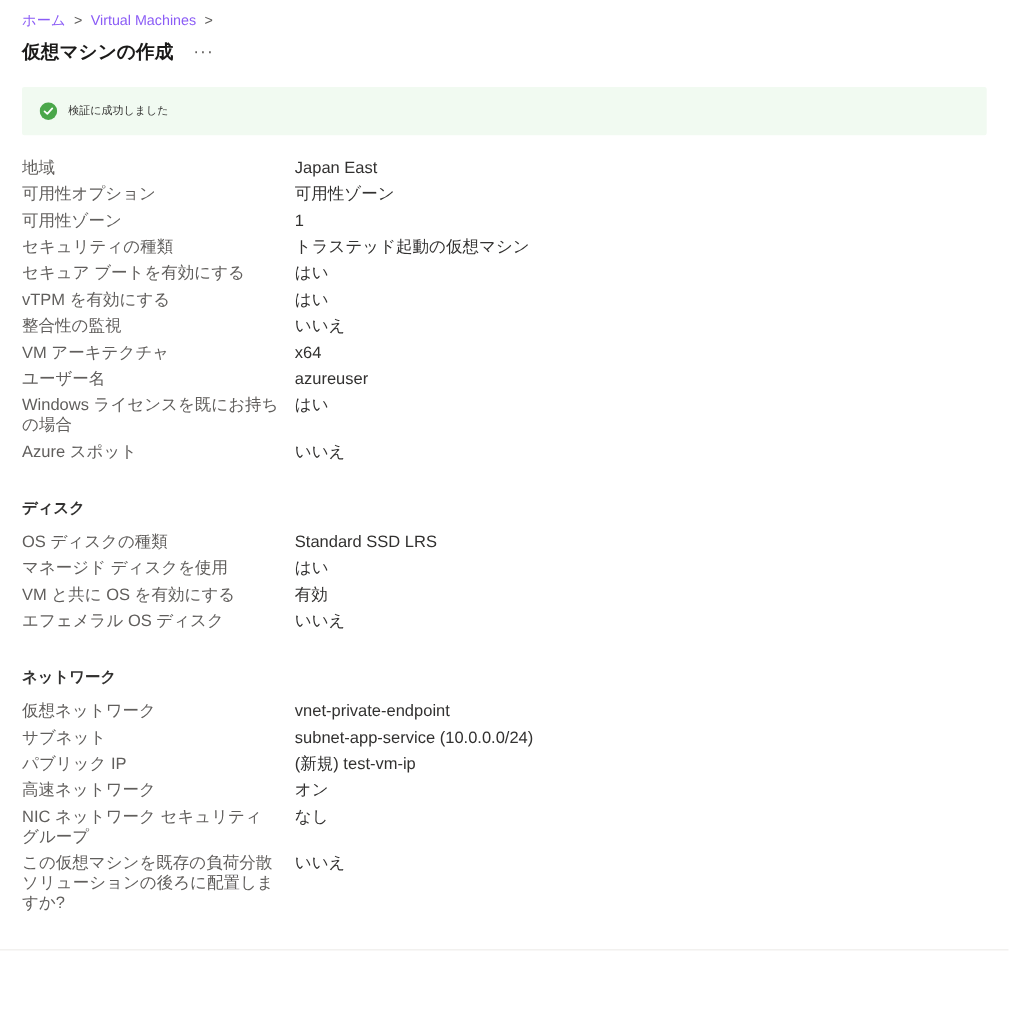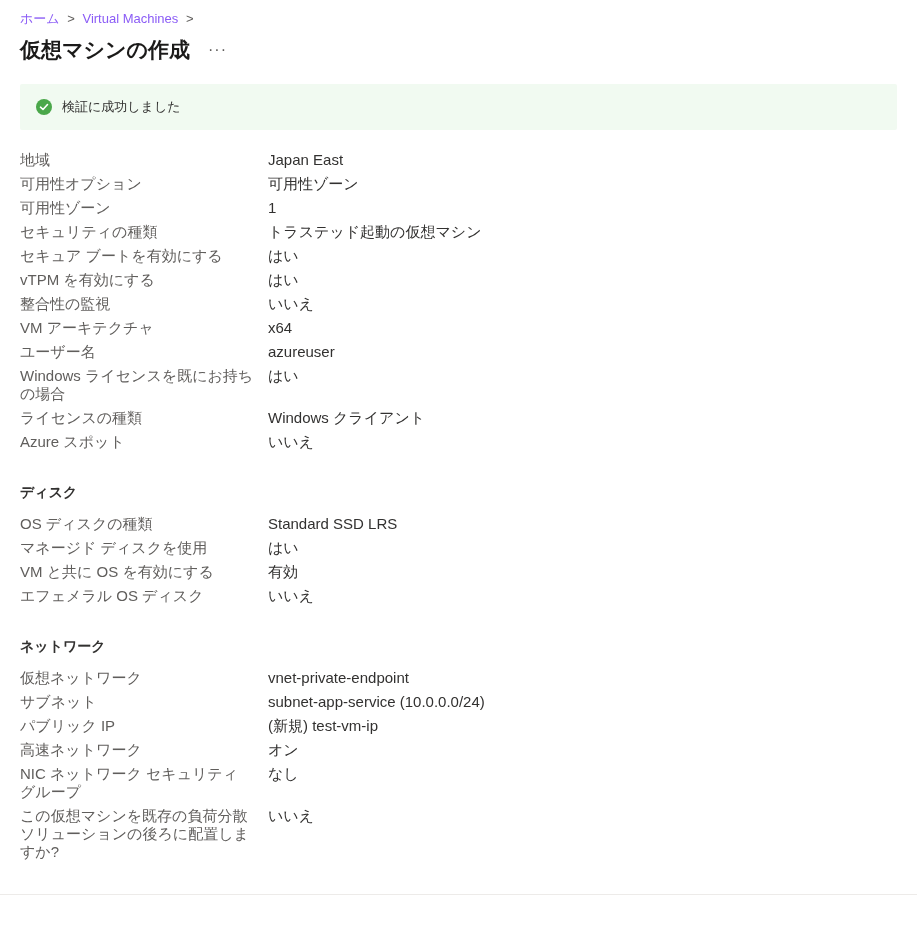--- a/index.html
+++ b/index.html
@@ -21,40 +21,40 @@
   .breadcrumb .sep {
     color: #605e5c;
     margin: 0 4px;
   }
   .title-row {
     display: flex;
     align-items: center;
     padding: 4px 20px 20px 20px;
   }
   .title {
-    font-size: 21px;
+    font-size: 17px;
     font-weight: 600;
     color: #1b1a19;
   }
   .ellipsis {
     margin-left: 18px;
     font-size: 16px;
     color: #605e5c;
     letter-spacing: 1px;
     cursor: pointer;
   }
   .banner {
     margin: 0 20px 18px 20px;
     background: #f1faf1;
     border-radius: 2px;
     padding: 14px 16px;
     display: flex;
     align-items: center;
     color: #323130;
-    font-size: 13px;
+    font-size: 10px;
   }
   .banner svg { margin-right: 10px; flex-shrink: 0; }
   .section {
     padding: 0 20px;
   }
   .section-title {
     font-size: 14px;
     font-weight: 600;
     color: #323130;
     margin: 30px 0 10px 0;
@@ -144,24 +144,20 @@
       </div>
       <div class="field-row">
         <div class="field-label">ユーザー名</div>
         <div class="field-value">azureuser</div>
       </div>
       <div class="field-row">
         <div class="field-label">Windows ライセンスを既にお持ちの場合</div>
         <div class="field-value">はい</div>
       </div>
       <div class="field-row">
-        <div class="field-label">ライセンスの種類</div>
-        <div class="field-value">Windows クライアント</div>
-      </div>
-      <div class="field-row">
         <div class="field-label">Azure スポット</div>
         <div class="field-value">いいえ</div>
       </div>
     </div>
 </div>
 
 <div class="section">
   <div class="section-title">ディスク</div>
   <div id="rows-disk">
       <div class="field-row">

